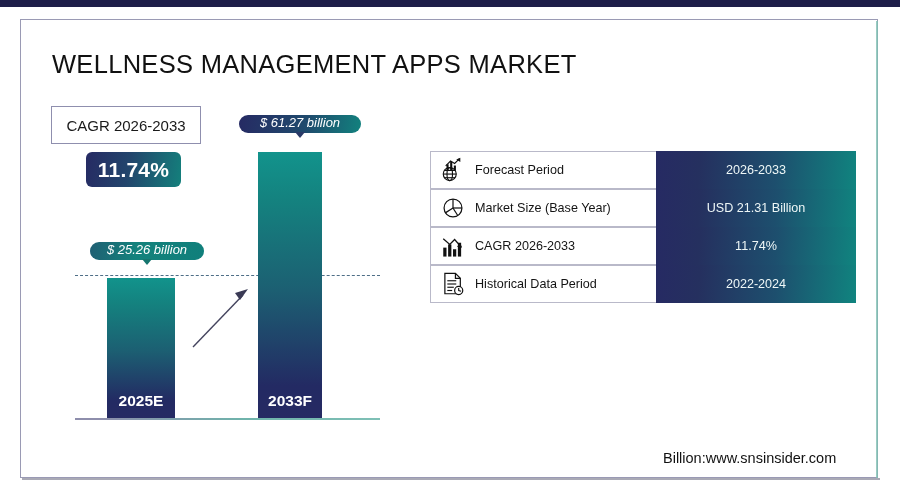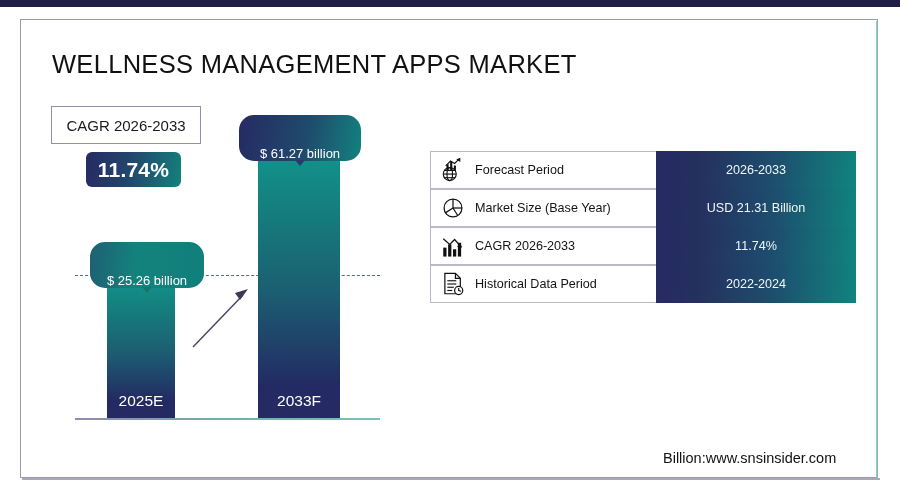--- a/index.html
+++ b/index.html
@@ -68,34 +68,35 @@
     background: linear-gradient(90deg, #8e8eac 0%, #8e8eac 8%, #6fb3ab 55%, #7fc0b6 100%);
   }
   .dashed-line {
     position: absolute; left: 75px; top: 275px; width: 305px; height: 0;
     border-top: 1.4px dashed #4e6e87;
   }
 
   .bar {
     position: absolute;
     background: linear-gradient(180deg, #12938c 0%, #14827f 18%, #1c5f72 52%, #232a63 88%, #262a63 100%);
+    font-weight: bold;
   }
   .bar-2025 { left: 107px; top: 278px; width: 68px; height: 140px; }
-  .bar-2033 { left: 258px; top: 152px; width: 82px; height: 266px; }
+  .bar-2033 { left: 258px; top: 152px; width: 64px; height: 266px; }
   .bar-label {
     position: absolute; bottom: 8px; left: 0; width: 100%;
     text-align: center; color: #ffffff; font-size: 15.5px;
   }
 
   
   .pill {
-    position: absolute; height: 46px;
+    position: absolute; height: 18px;
     border-radius: 15px;
-    display: flex; align-items: flex-end; justify-content: center;
-    color: #ffffff; font-size: 13px; white-space: nowrap;
+    display: flex; align-items: flex-start; justify-content: center;
+    color: #ffffff; font-size: 13px; white-space: nowrap; font-style: italic;
   }
   .pill::after {
     content: ""; position: absolute; left: 50%; bottom: -5px;
     margin-left: -5px;
     border-left: 5px solid transparent; border-right: 5px solid transparent;
     border-top: 6px solid #1d4266;
   }
   .pill-2025 {
     left: 90px; top: 242px; width: 114px;
     background: linear-gradient(95deg, #1f5f73 0%, #14827c 40%, #107f7b 100%);

